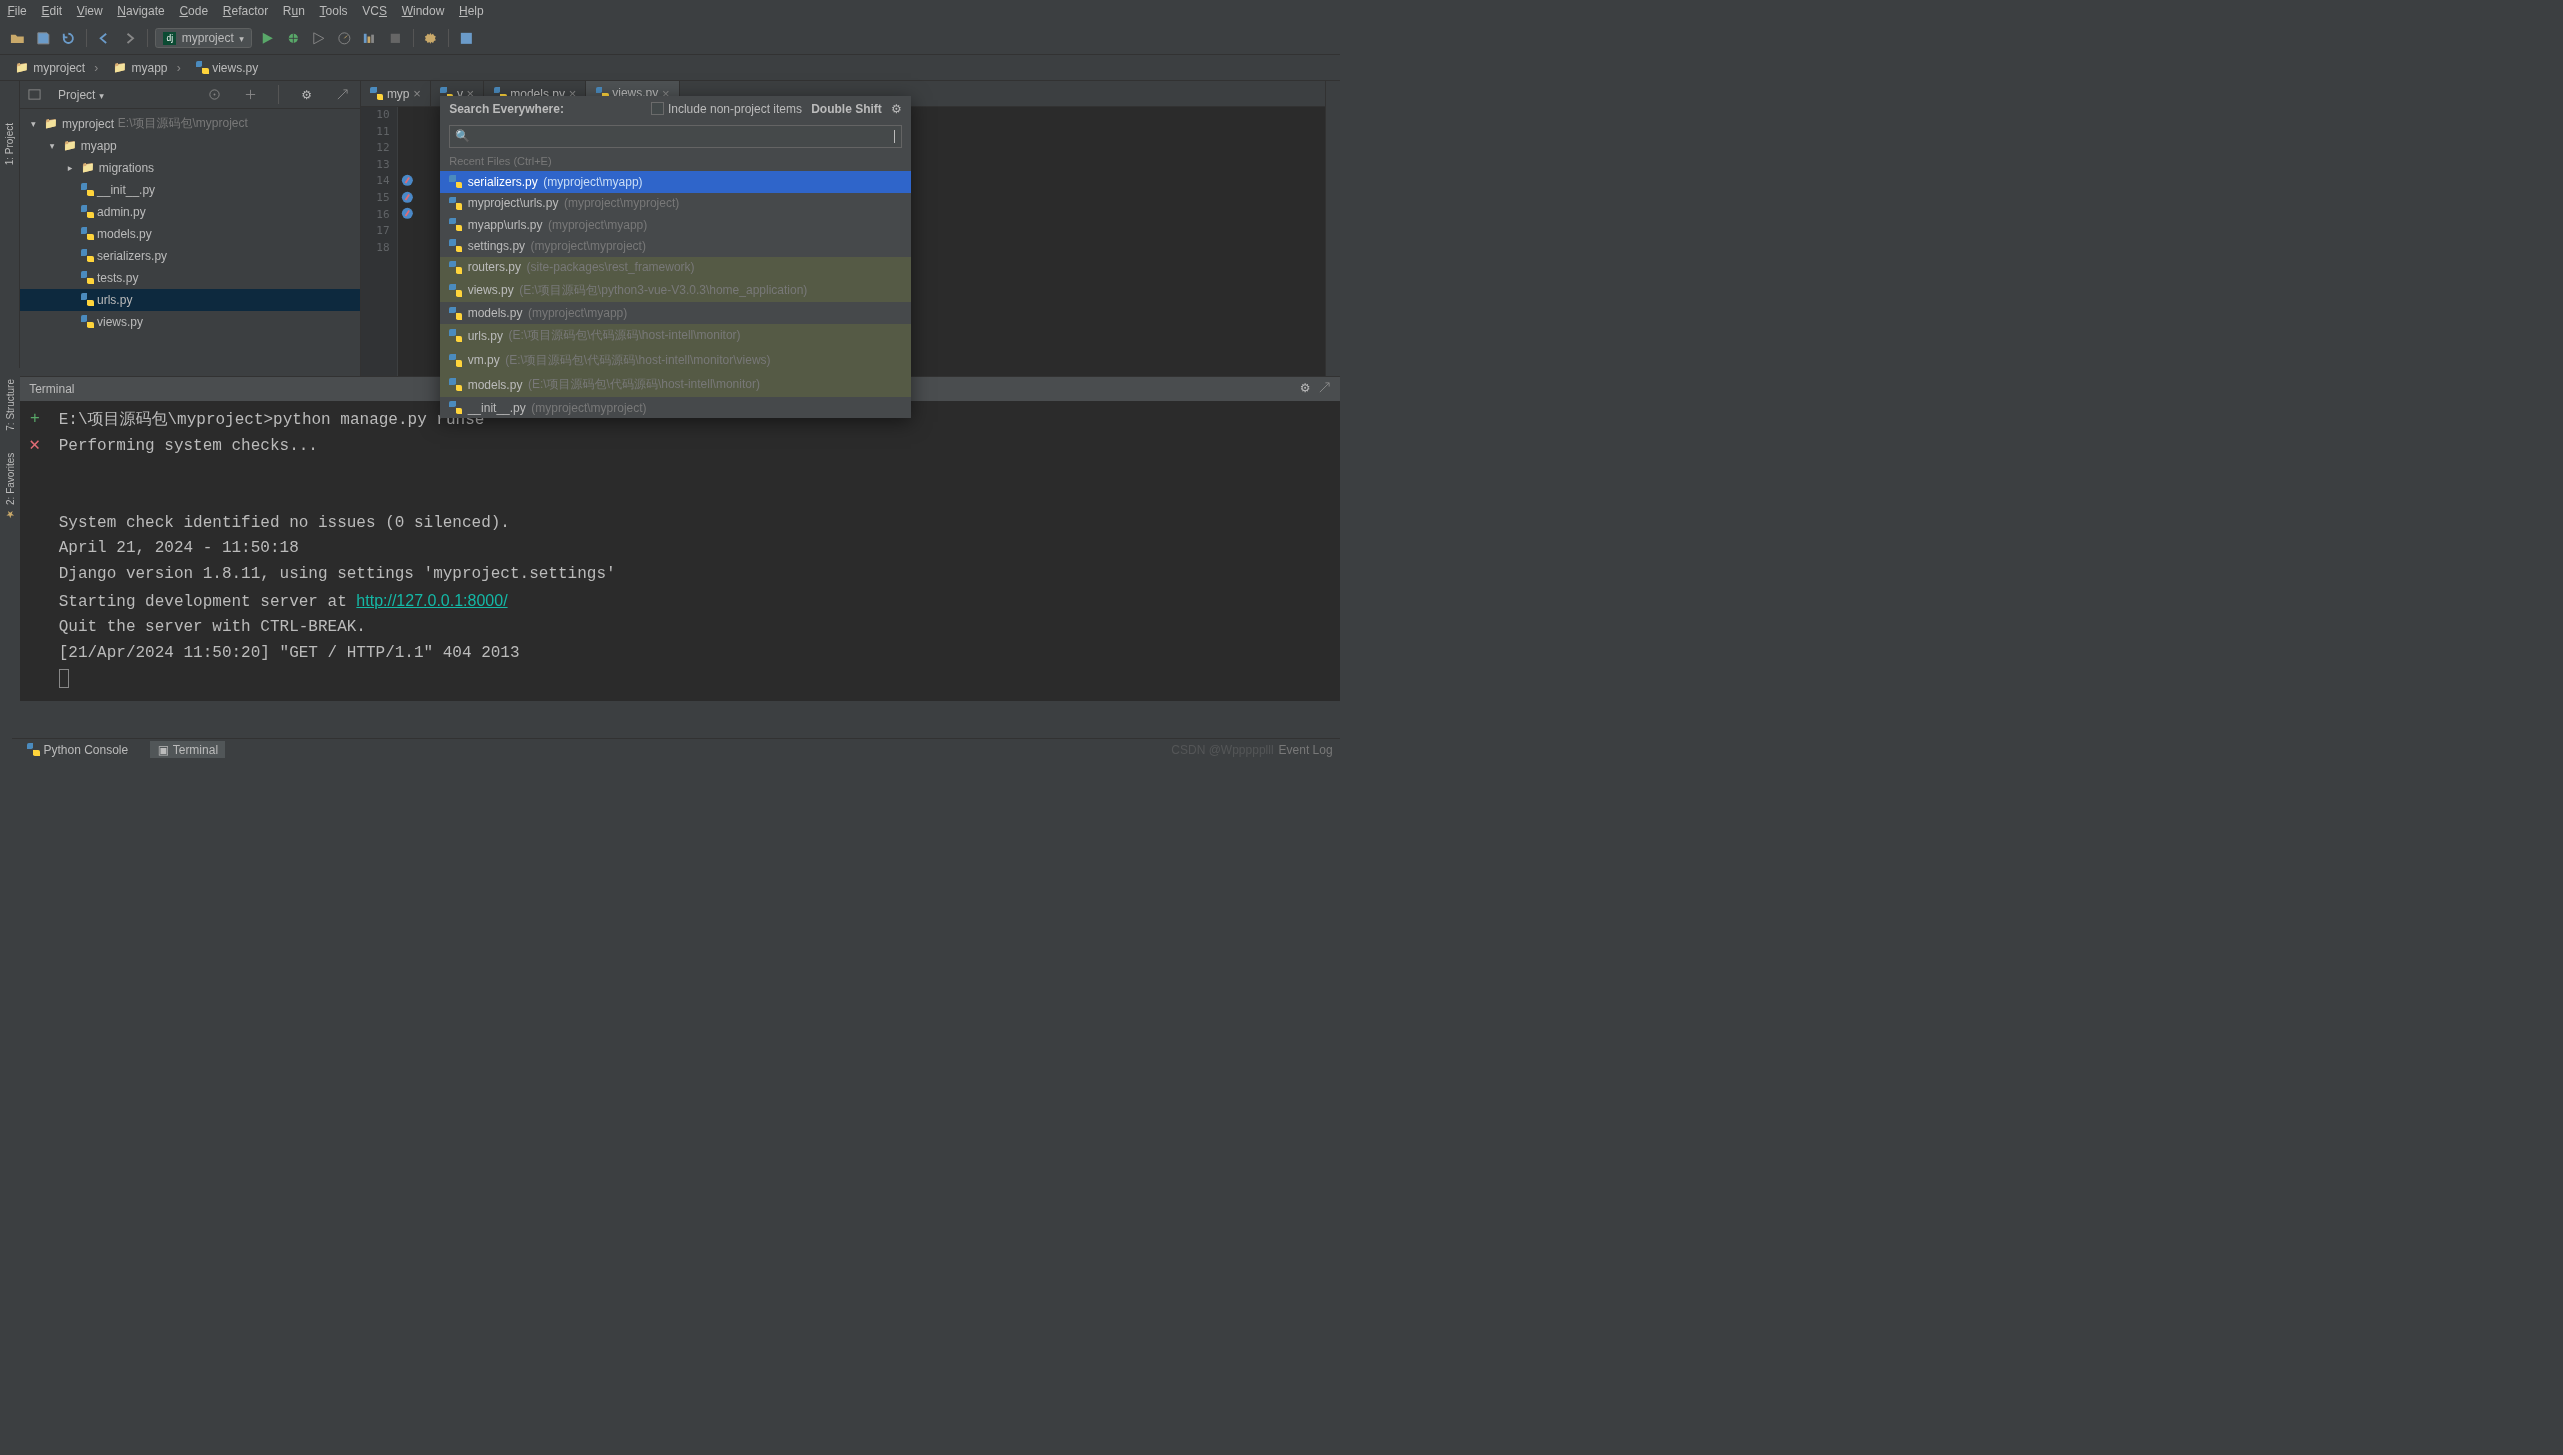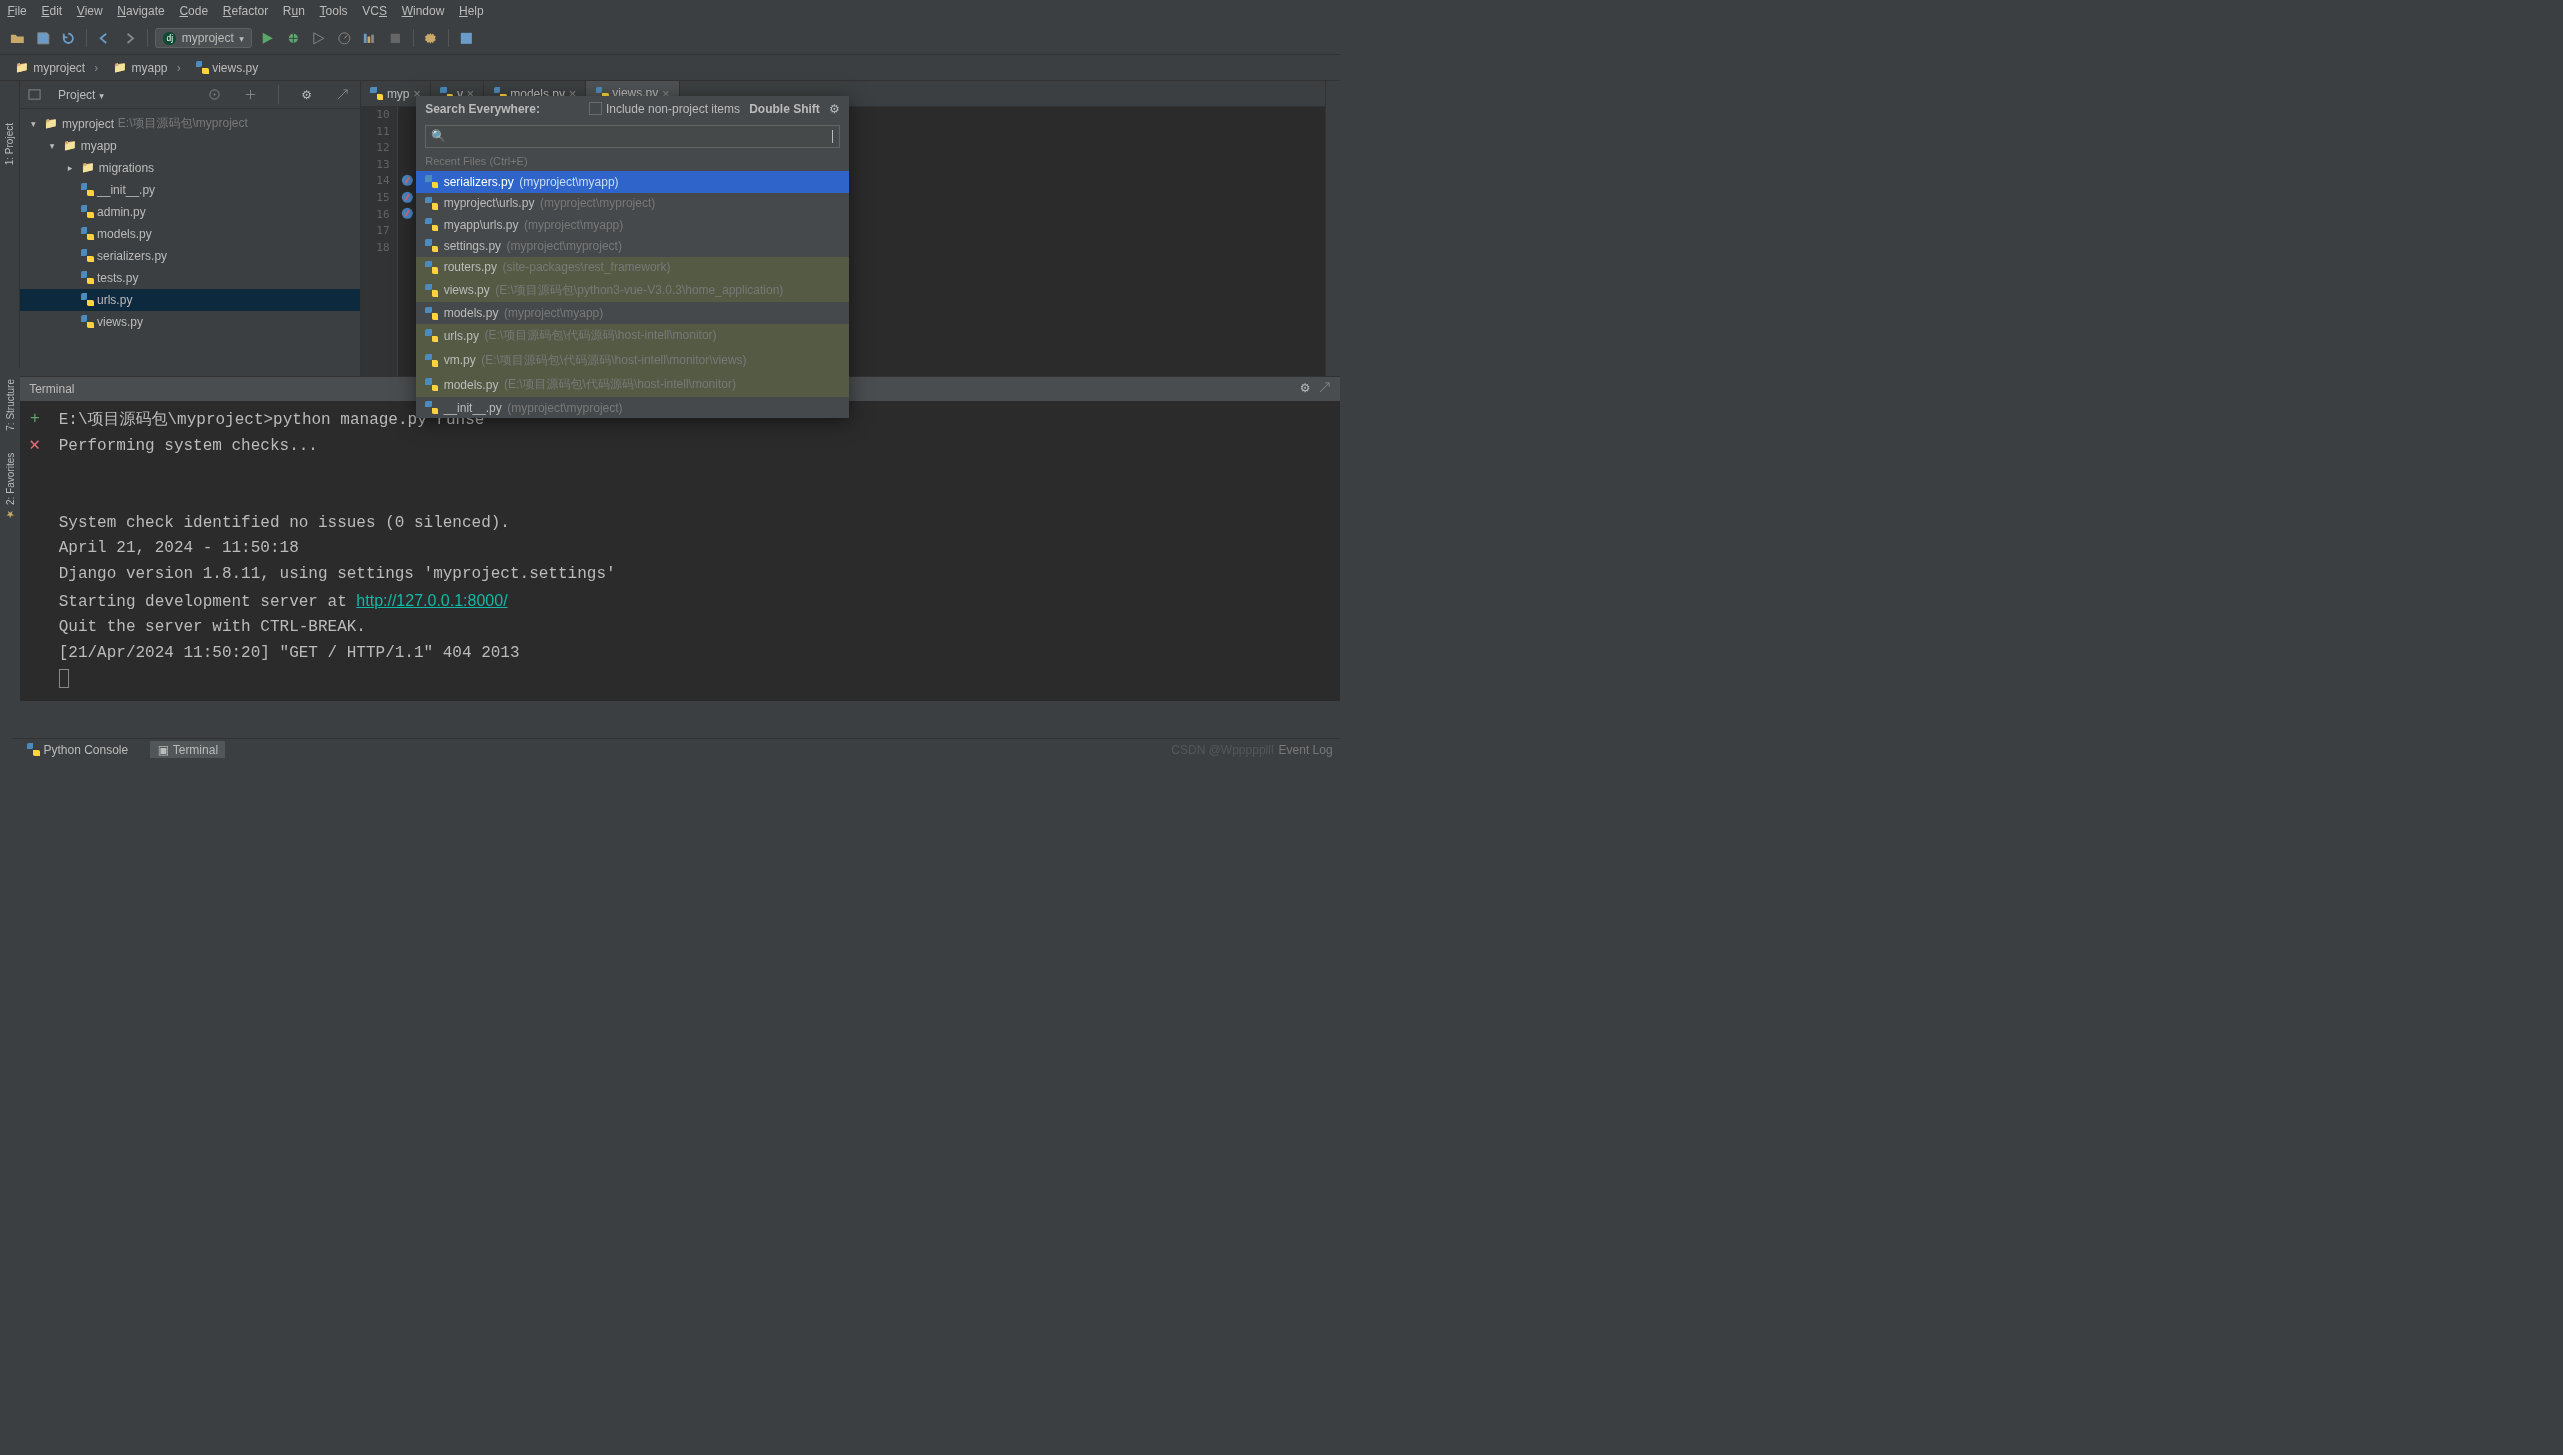--- a/index.html
+++ b/index.html
@@ -42,21 +42,21 @@
 
 .editor-area { flex: 1; display: flex; flex-direction: column; background: #2b2b2b; position: relative; }
 .editor-tabs { display: flex; background: #3c3f41; height: 26px; border-bottom: 0.9px solid #323232; }
 .editor-tab { display: flex; align-items: center; gap: 3.7px; padding: 0 9.2px; border-right: 0.9px solid #323232; cursor: pointer; color: #bbbbbb; }
 .editor-tab.highlighted { background: #4e5254; border-bottom: 1.8px solid #a0a0a0; }
 .tab-close { color: #888; cursor: pointer; font-size: 13px; }
 .gutter { width: 37px; background: #313335; border-right: 0.9px solid #3c3f41; }
 .line-num { color: #606366; text-align: right; padding-right: 7.4px; font-family: Consolas, monospace; font-size: 11px; height: 16.6px; line-height: 16.6px; }
 
 
-.search-popup { position: absolute; left: 416px; top: 96px; width: 433px; background: #46494b; box-shadow: 0 3.7px 18.4px rgba(0,0,0,0.5); z-index: 100; }
+.search-popup { position: absolute; left: 440px; top: 96px; width: 471px; background: #46494b; box-shadow: 0 3.7px 18.4px rgba(0,0,0,0.5); z-index: 100; }
 .search-header { display: flex; align-items: center; padding: 5.5px 9.2px; gap: 9.2px; }
 .search-title { color: #bbbbbb; font-weight: bold; }
 .search-check { display: flex; align-items: center; gap: 3.7px; margin-left: auto; }
 .search-shortcut { font-weight: bold; color: #bbbbbb; }
 .search-input-wrap { margin: 3.7px 9.2px; background: #45494a; border: 0.9px solid #646464; display: flex; align-items: center; padding: 3.7px 5.5px; }
 .search-input { background: transparent; border: none; outline: none; color: #bbbbbb; flex: 1; font-size: 12px; }
 .search-section { padding: 3.7px 9.2px; color: #787878; font-size: 11px; }
 .result-row { display: flex; align-items: center; padding: 3.7px 9.2px; gap: 5.5px; cursor: pointer; }
 .result-row.selected { background: #2f65ca; color: #fff; }
 .result-row.selected .result-path { color: #c9ddf6; }
@@ -86,21 +86,21 @@
 
 .left-stack { position: absolute; left: 0; top: 368px; width: 20px; background: #3c3f41; display: flex; flex-direction: column; align-items: center; }
 .left-stack-item { writing-mode: vertical-rl; transform: rotate(180deg); padding: 11px 1.8px; font-size: 10px; display: flex; align-items: center; gap: 3.7px; }
 
 
 .icon { display: inline-flex; width: 14.7px; height: 14.7px; align-items: center; justify-content: center; }
 .folder-icon::before { content: "📁"; font-size: 11px; filter: grayscale(0.4); }
 .py-icon { position: relative; width: 13px; height: 13px; }
 .py-icon::before { content: ""; position: absolute; left: 0; top: 0; width: 6.4px; height: 6.4px; background: #4b8bbe; border-radius: 1.8px 0 1.8px 0; }
 .py-icon::after { content: ""; position: absolute; right: 0; bottom: 0; width: 6.4px; height: 6.4px; background: #ffd43b; border-radius: 0 1.8px 0 1.8px; }
-.dj-icon { width: 13px; height: 13px; background: #0c4b33; color: #fff; font-size: 8.3px; display: inline-flex; align-items: center; justify-content: center; border-radius: 6px; }
+.dj-icon { width: 13px; height: 13px; background: #0c4b33; color: #fff; font-size: 8.3px; display: inline-flex; align-items: center; justify-content: center; border-radius: 0; }
 .chevron-down::after { content: "▾"; font-size: 9.2px; }
 .gear-icon::after { content: "⚙"; color: #bbbbbb; }
 .checkbox { width: 13px; height: 13px; border: 0.9px solid #6b6b6b; background: #43494a; }
 .caret { width: 1.8px; height: 13px; background: #bbbbbb; animation: blink 1s infinite; }
 @keyframes blink { 50% { opacity: 0; } }
 </style>
 </head>
 <body>
 
 <div class="menubar">

